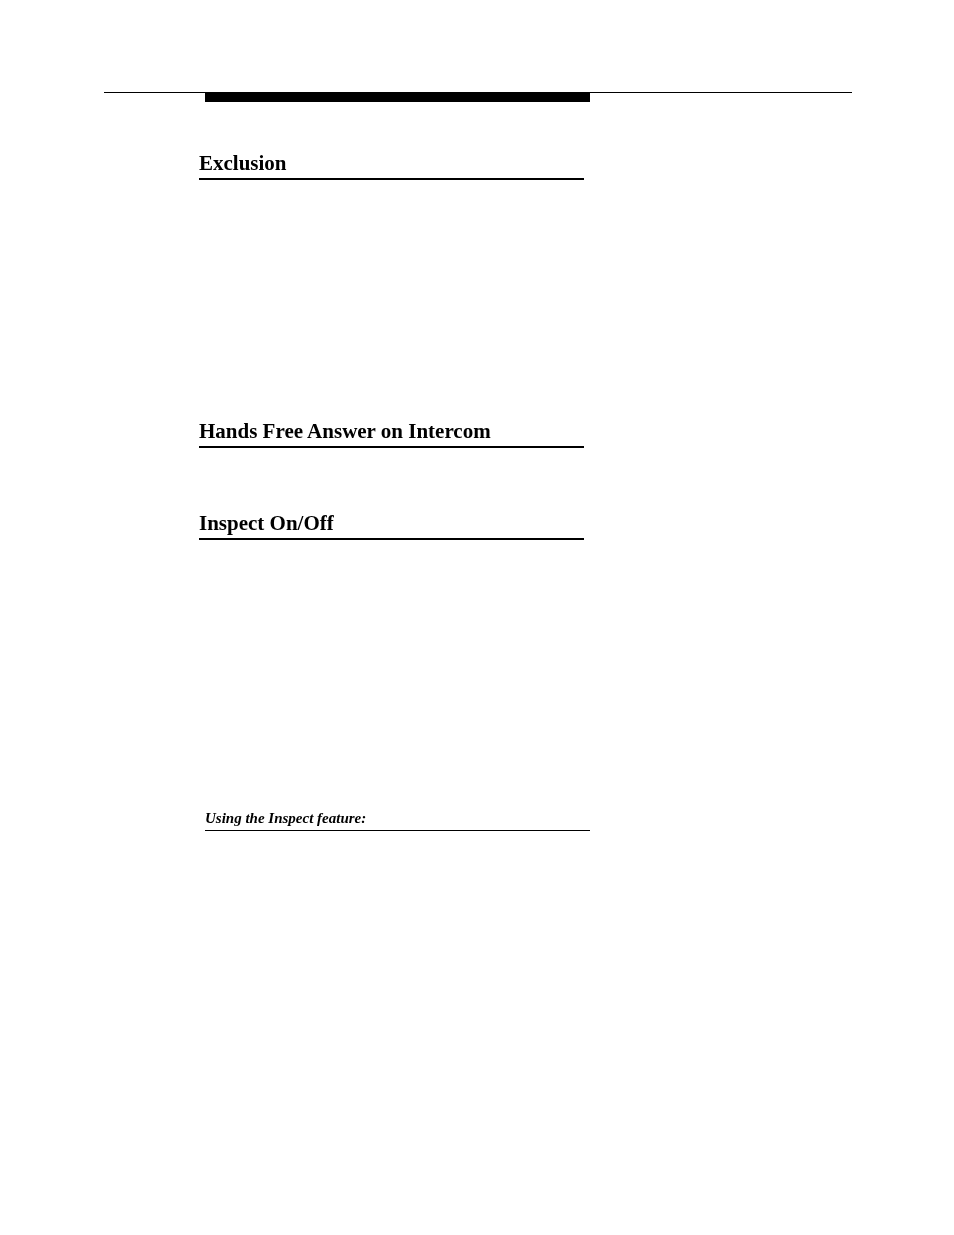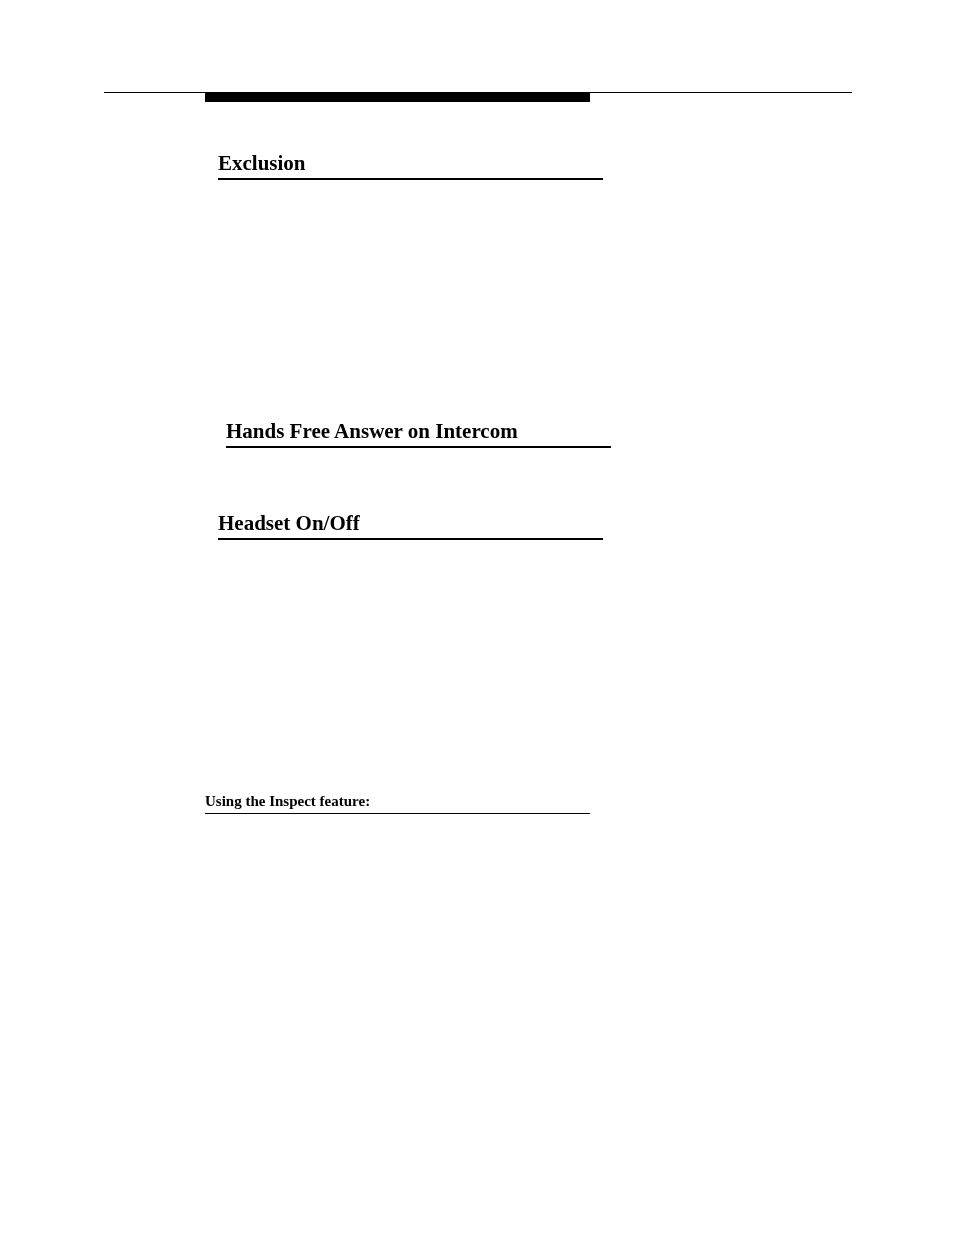--- a/index.html
+++ b/index.html
@@ -27,21 +27,21 @@
   .thick-rule {
     position: absolute;
     left: 205px;
     top: 92px;
     width: 385px;
     height: 10px;
     background: #000;
   }
   .section-heading {
     position: absolute;
-    left: 218px;
+    left: 199px;
     width: 385px;
     font-weight: bold;
     font-size: 21px;
     border-bottom: 2px solid #000;
     padding-bottom: 3px;
     line-height: 1.15;
   }
   .sub-heading {
     position: absolute;
     left: 205px;
@@ -56,19 +56,19 @@
 </head>
 <body>
 
 <div class="page">
   <div class="thin-rule"></div>
   <div class="thick-rule"></div>
 
   <div class="section-heading" style="top:151px;">Exclusion</div>
 
 
-  <div class="section-heading" style="top:419px;margin-left:8px;">Hands Free Answer on Intercom</div>
+  <div class="section-heading" style="top:419px;">Hands Free Answer on Intercom</div>
 
-  <div class="section-heading" style="top:511px;">Headset On/Off</div>
+  <div class="section-heading" style="top:511px;">Inspect On/Off</div>
 
 
-  <div class="sub-heading" style="top:792px;">Using the Inspect feature:</div>
+  <div class="sub-heading" style="top:809px;font-style:italic;">Using the Inspect feature:</div>
 </div>
 
 </body></html>

